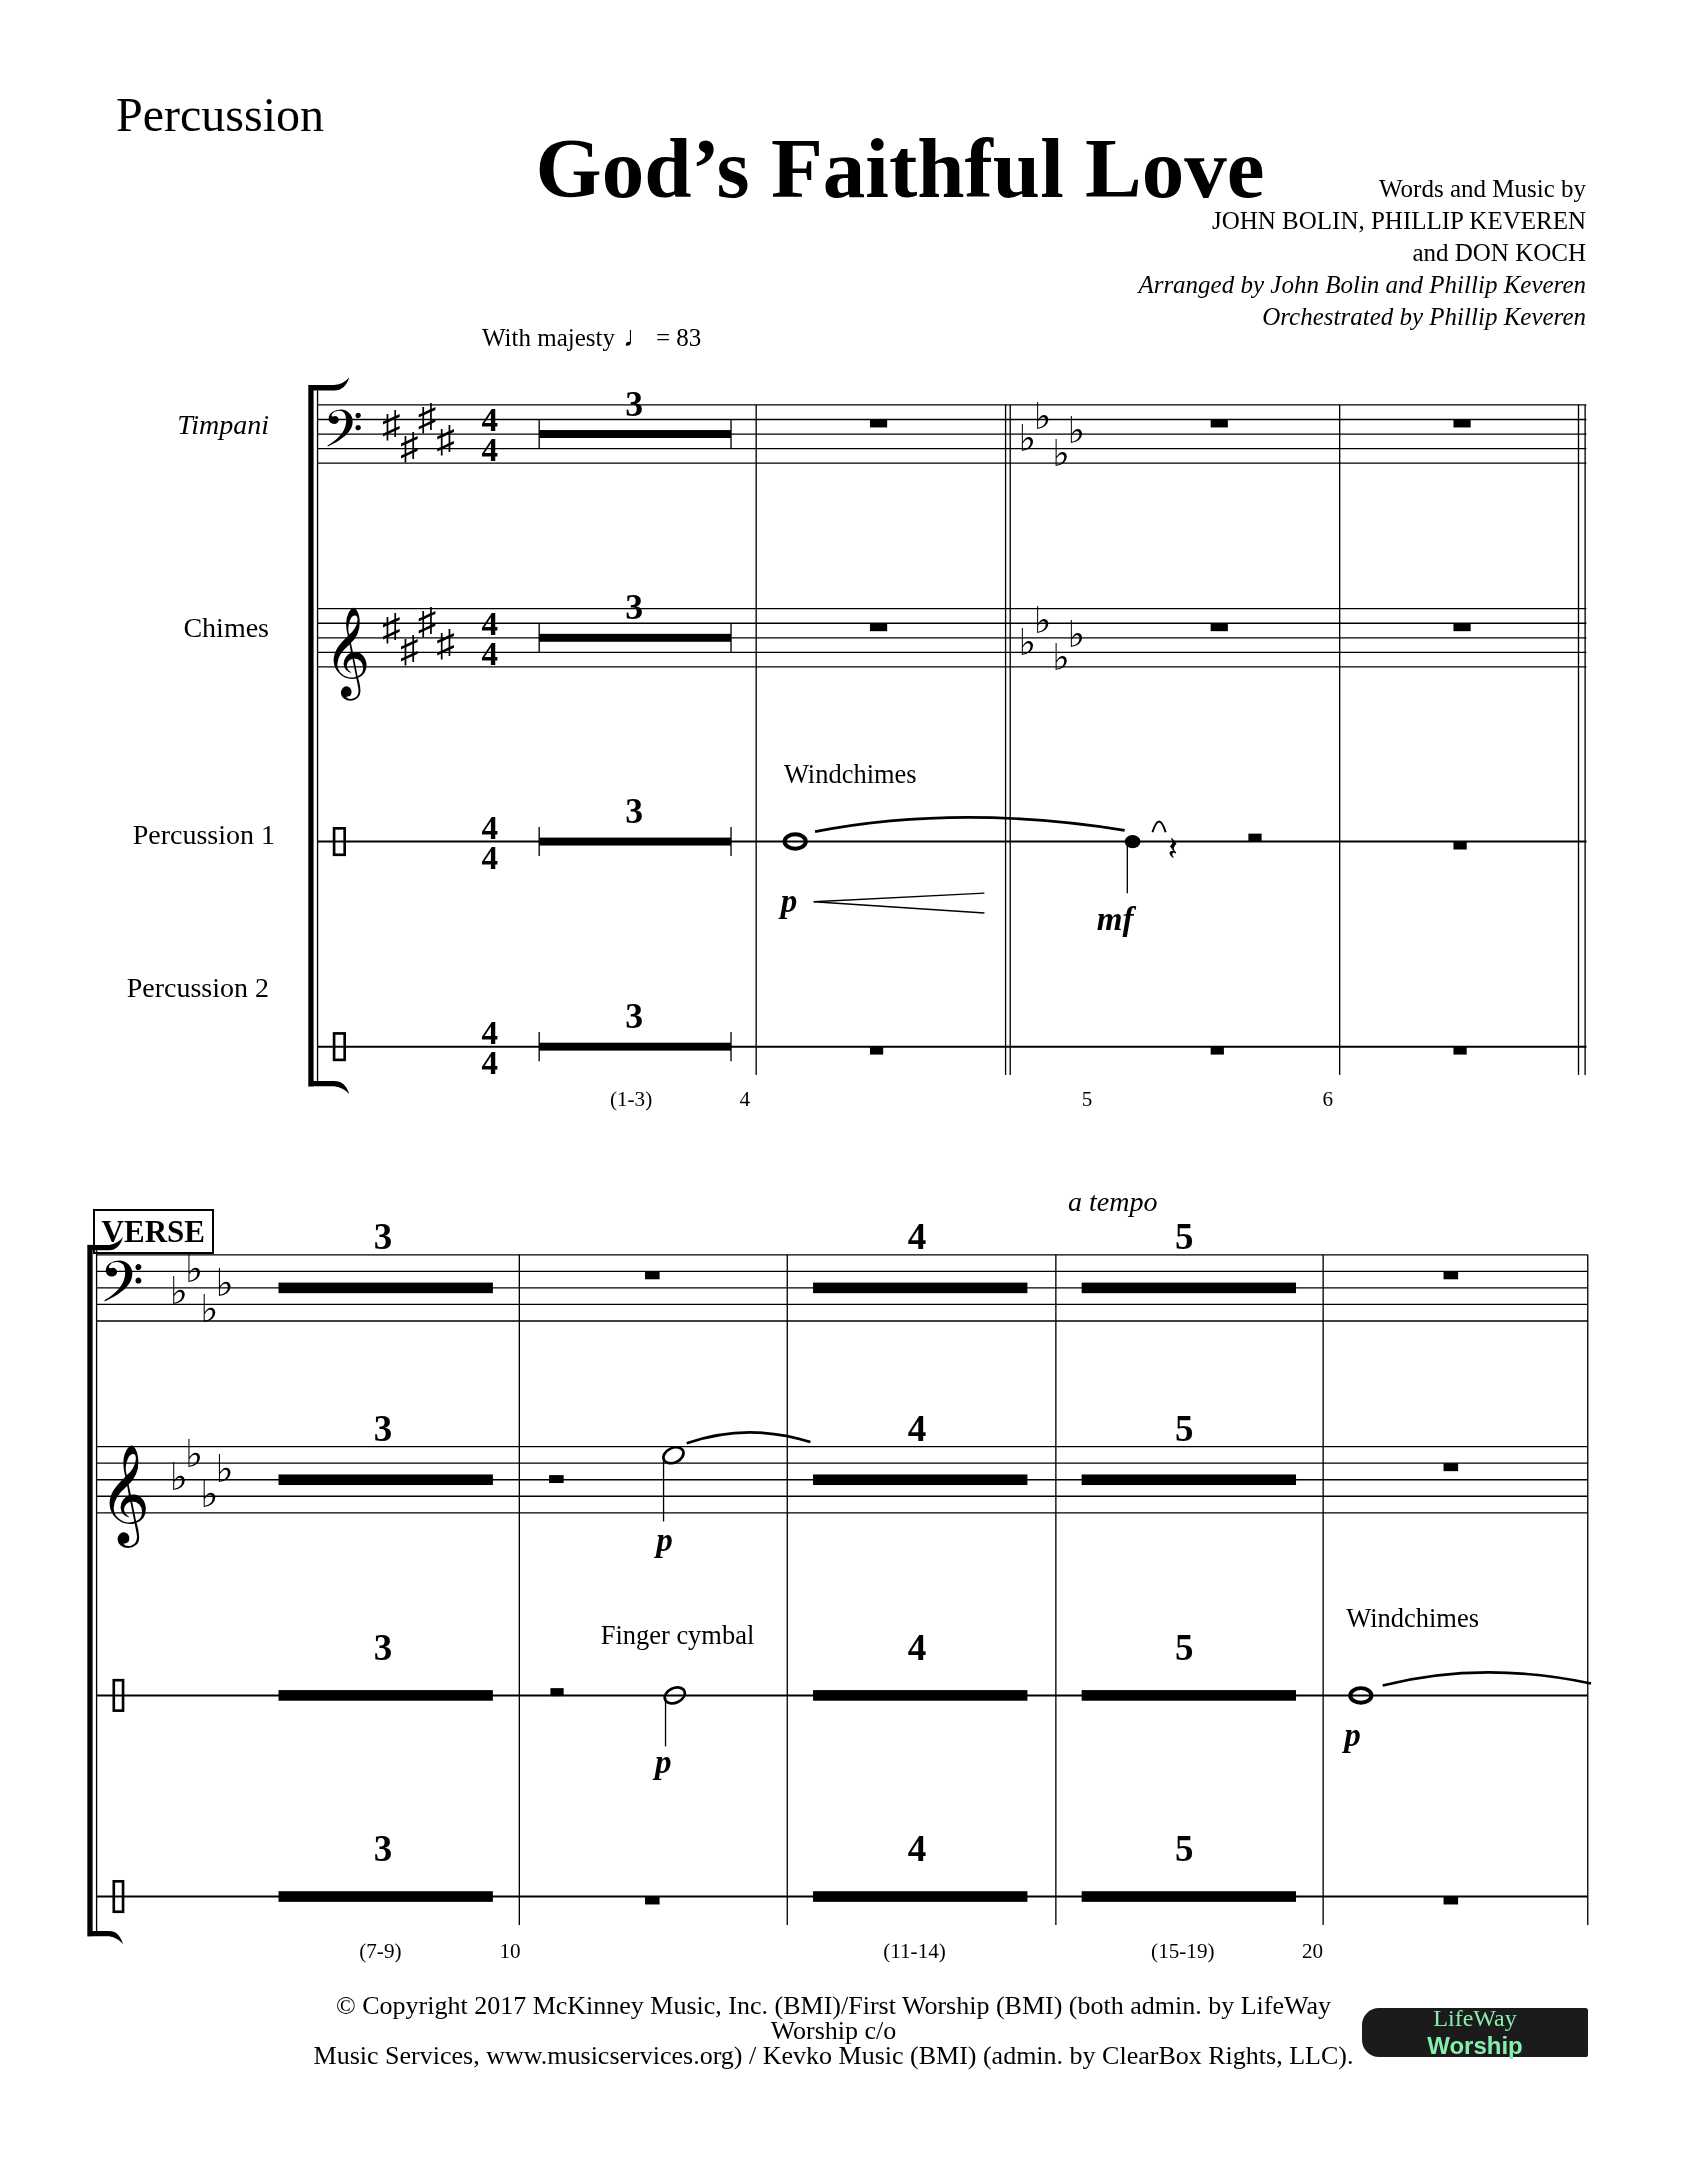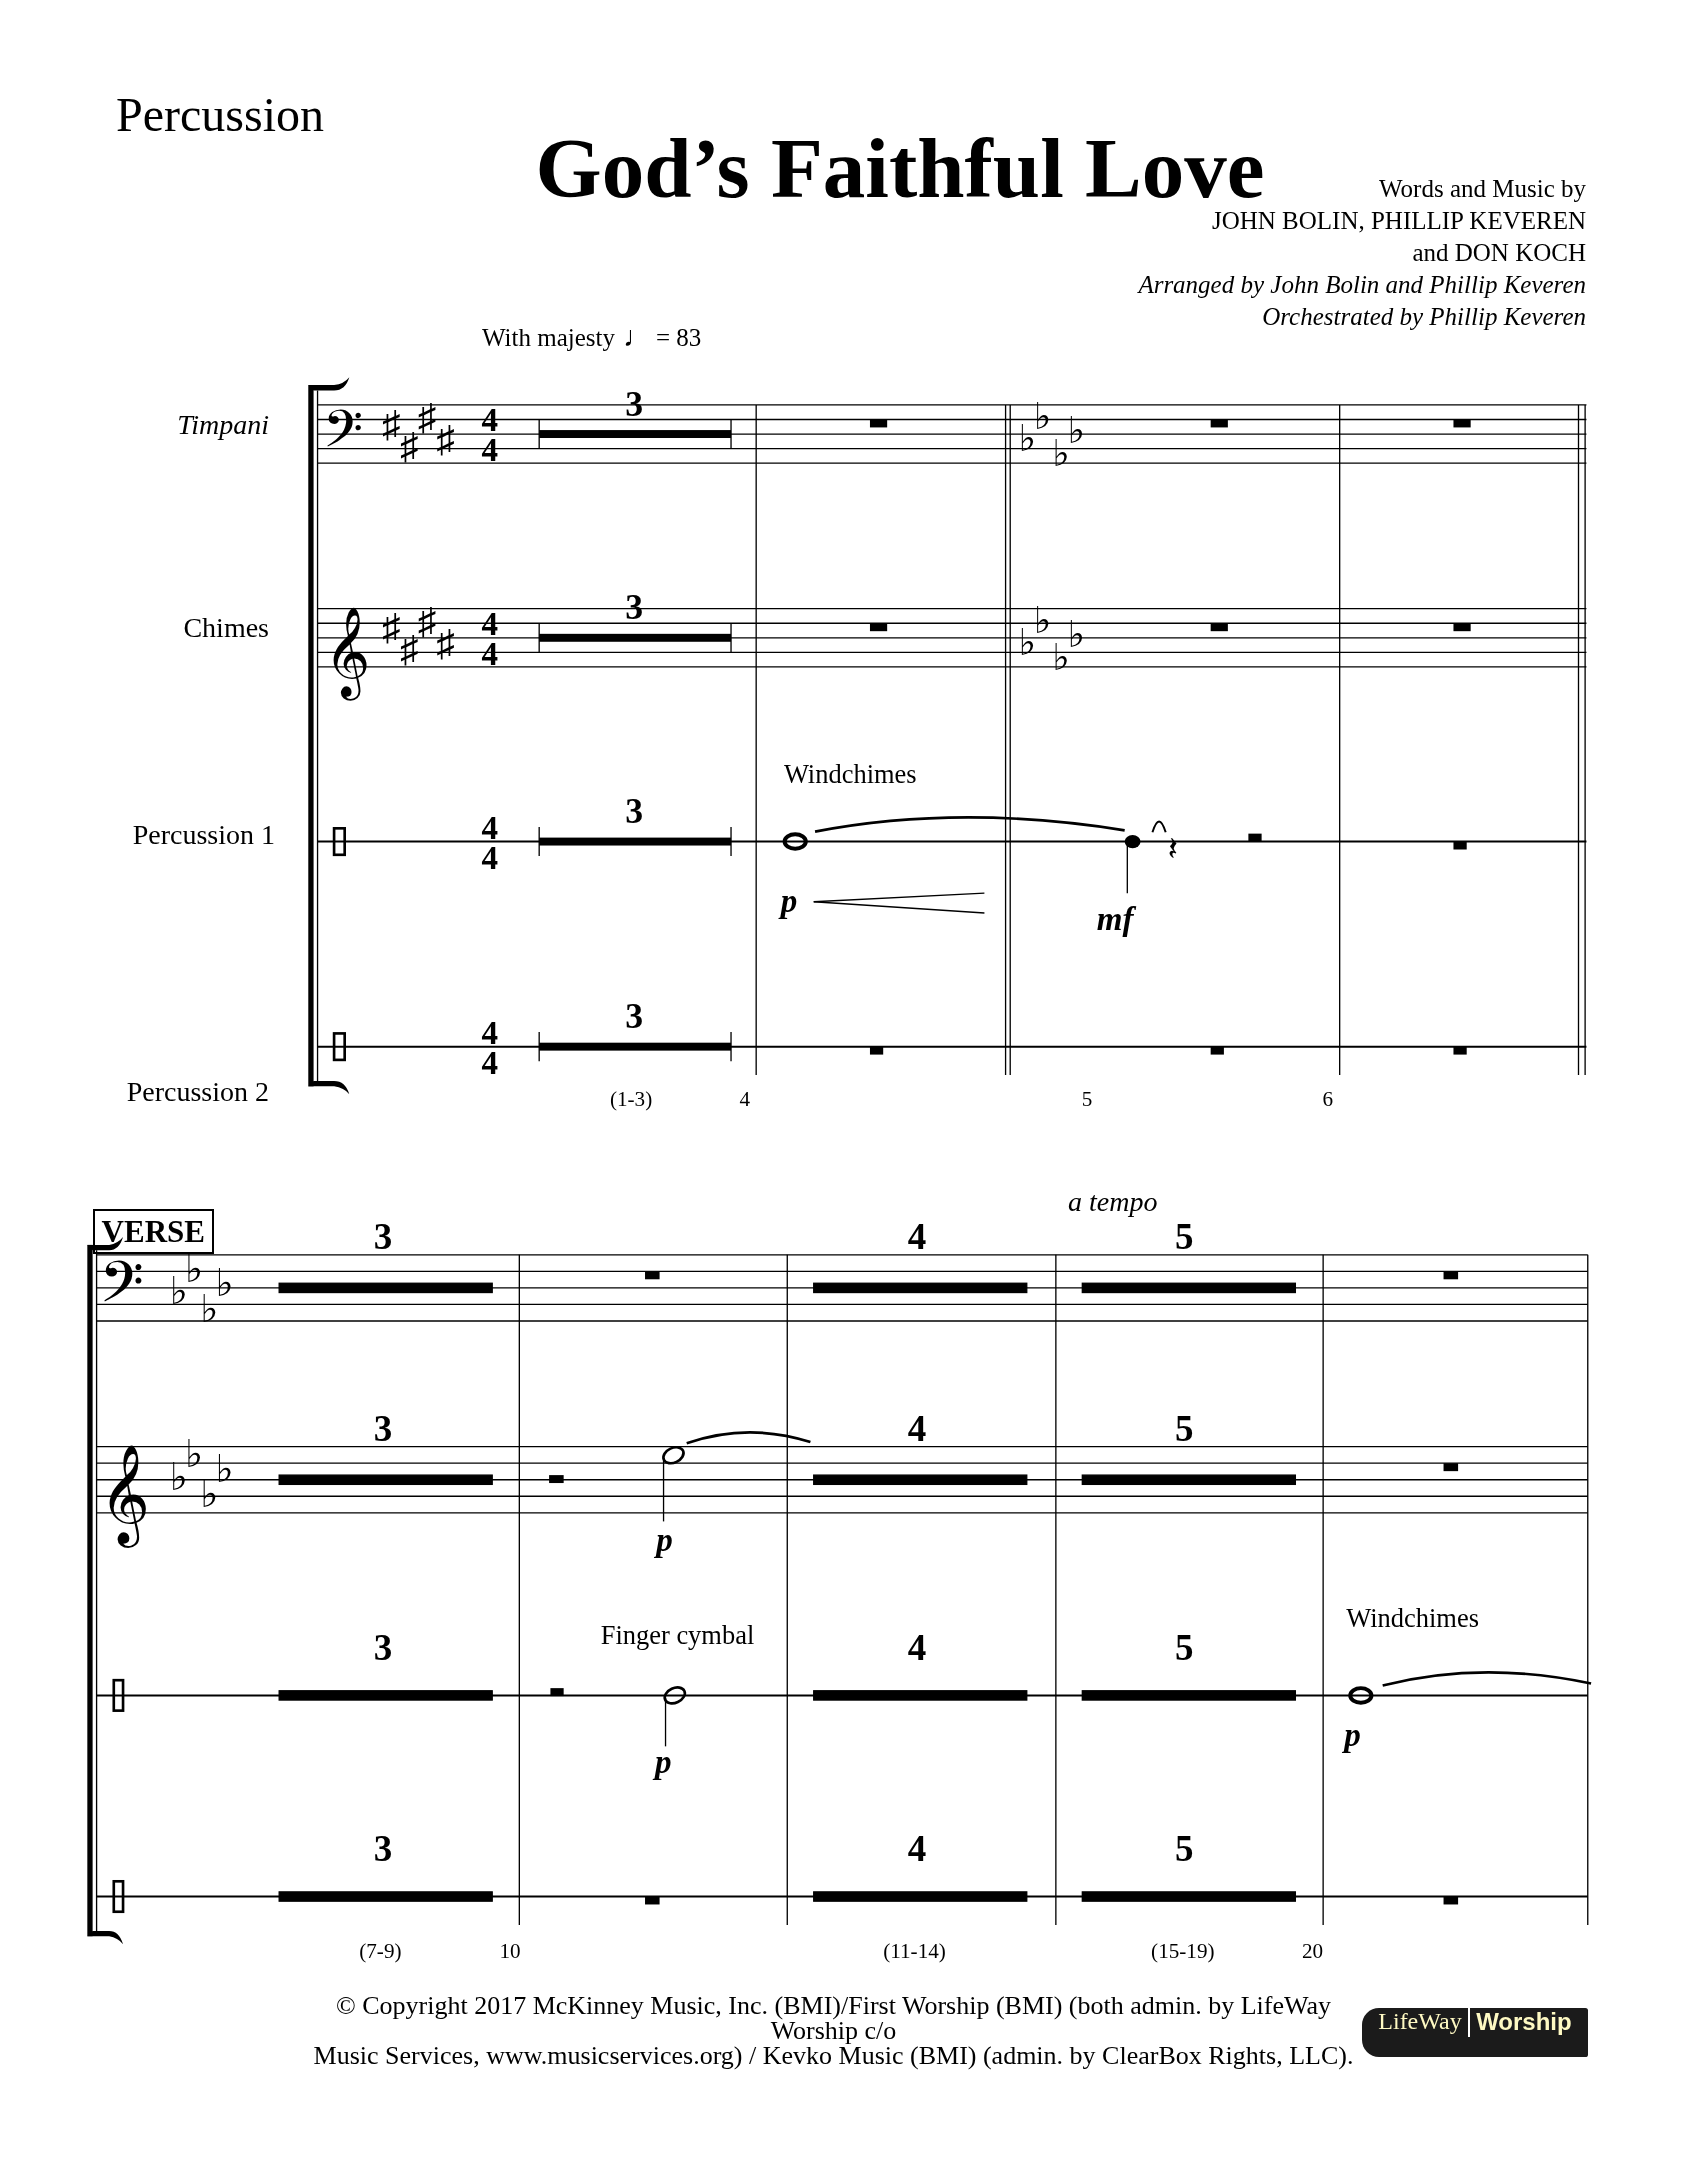--- a/index.html
+++ b/index.html
@@ -9,21 +9,21 @@
   .title{left:0;width:1800px;text-align:center;top:119px;font-size:85px;font-weight:bold;}
   .credits{right:101px;top:161px;text-align:right;font-size:25px;line-height:32px;margin-top:12px;}
   .credits .it{font-style:italic;}
   .tempo{left:482px;top:320px;font-size:25px;white-space:nowrap;}
   .tempo .note{font-size:29px;margin:0 4px 0 8px;}
   .inst{font-size:28px;text-align:right;width:198px;}
   .dyn{font-style:italic;font-weight:bold;font-size:50px;}
   .verse{left:93px;top:1166px;border:2px solid #000;padding:2.6px 6.6px;font-size:31px;font-weight:bold;margin-top:43px;}
   .atempo{left:1068px;top:1186px;font-style:italic;font-size:28px;}
   .footer{left:304px;width:1059px;top:1993px;text-align:center;font-size:26px;line-height:25px;}
-  .logo{left:1362px;top:2008px;width:226px;height:49px;background:#1b1b1b;border-radius:17px 2.6px 2.6px 17px;color:#fef9c3;display:flex;justify-content:center;font-size:24px;}
+  .logo{left:1362px;top:2008px;width:226px;height:49px;background:#1b1b1b;border-radius:17px 2.6px 2.6px 17px;color:#86efac;display:flex;align-items:center;justify-content:center;font-size:24px;flex-direction:column;}
   .logo .sep{display:inline-block;width:1.3px;height:29px;background:#fff;margin:0 6.6px;}
   .logo .w{font-family:"Liberation Sans",sans-serif;font-weight:bold;}
   svg text{font-family:"Liberation Serif","DejaVu Serif",serif;}
 </style>
 </head>
 <body>
 
 <div class="abs part-title">Percussion</div>
 <div class="abs title">God’s Faithful Love</div>
 <div class="abs credits">
@@ -33,21 +33,21 @@
   <div class="it">Arranged by John Bolin and Phillip Keveren</div>
   <div class="it">Orchestrated by Phillip Keveren</div>
 </div>
 <div class="abs tempo">
   <span>With majesty</span><span class="note">♩</span><span>= 83</span>
 </div>
 
 <div class="abs inst" style="left:71px;top:409px;font-style:italic;">Timpani</div>
 <div class="abs inst" style="left:71px;top:612px;">Chimes</div>
 <div class="abs inst" style="left:77px;top:819px;">Percussion 1</div>
-<div class="abs inst" style="left:71px;top:1076px;">Percussion 2</div>
+<div class="abs inst" style="left:71px;top:972px;">Percussion 2</div>
 
 <svg class="abs" style="left:0;top:0;" width="1687" height="1138" viewBox="0 0 2550 1720">
 
   <g>
     <rect x="466" y="582" width="8" height="1060" fill="#000"></rect>
     <path d="M466 582 L505 582 Q520 580 528 570 Q522 590 505 590 L474 590 Z" fill="#000"></path>
     <path d="M466 1642 L505 1642 Q520 1644 528 1654 Q522 1634 505 1634 L474 1634 Z" fill="#000"></path>
     <line x1="480" y1="590" x2="480" y2="1634" stroke="#000" stroke-width="2"></line>
   </g>
 

